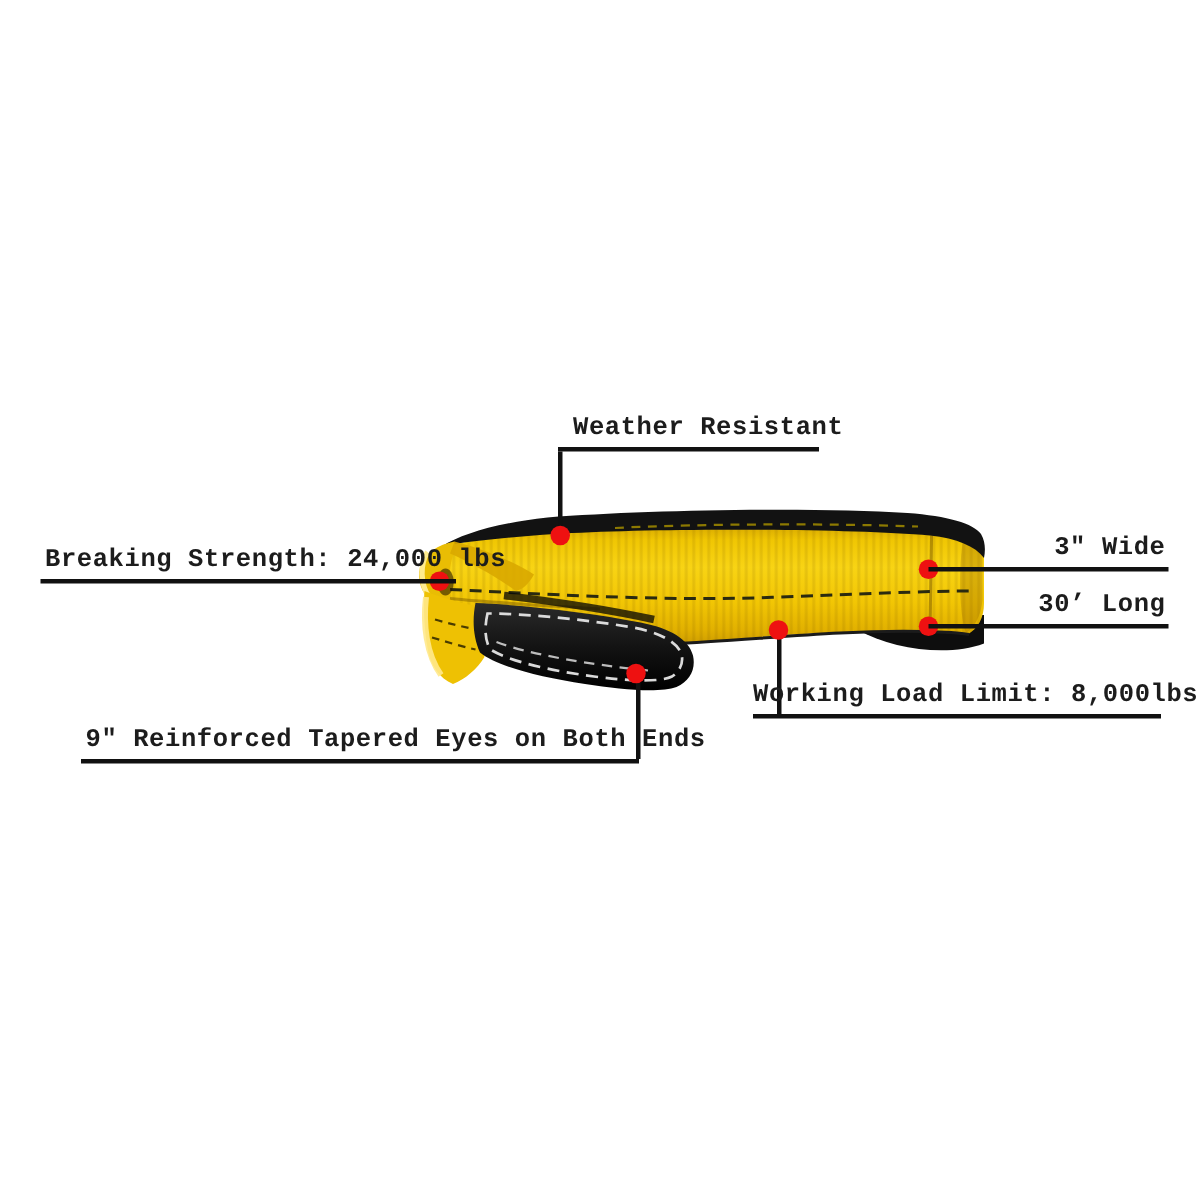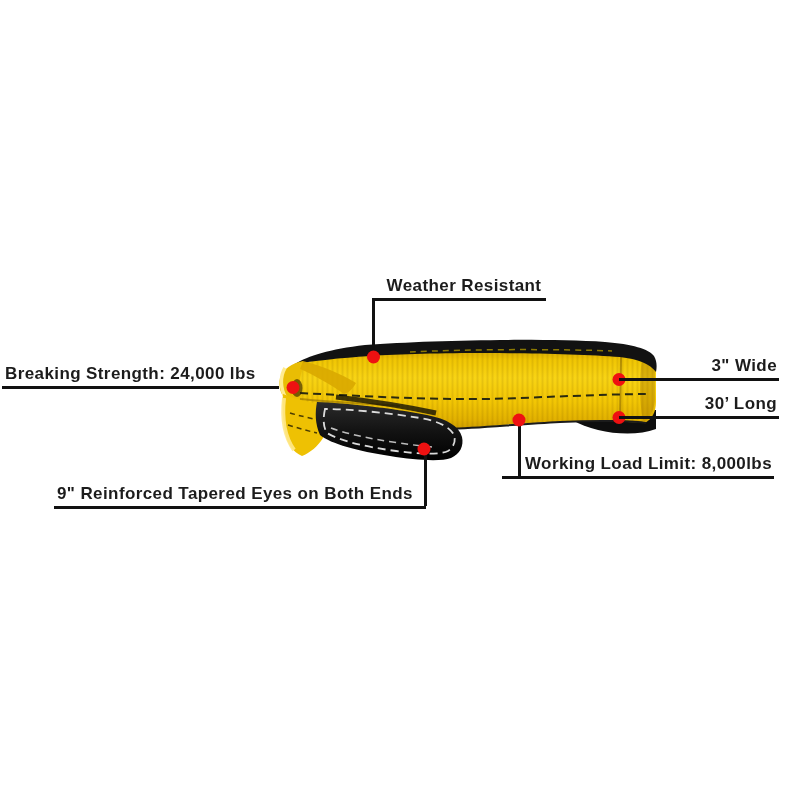--- a/index.html
+++ b/index.html
@@ -1,37 +1,37 @@
 <!DOCTYPE html>
 <html><head>
 <meta charset="utf-8">
 <style>
   html,body{margin:0;padding:0;background:#ffffff;}
   #stage{
     position:relative;
     width:800px;height:800px;
     background:#ffffff;
     overflow:hidden;
-    font-family:Liberation Sans, sans-serif;
+    font-family:Liberation Mono, monospace;
   }
   #strap-svg{position:absolute;left:0;top:0;}
   .callout{
     position:absolute;
     box-sizing:border-box;
     height:27px;
     line-height:24px;
     font-size:17px;
     font-weight:700;
     letter-spacing:0.4px;
     color:#1c1c1c;
     white-space:nowrap;
     border-bottom:3px solid #111111;
   }
   .c-weather{left:372px;top:274px;width:174px;text-align:center;padding-left:10px;}
-  .c-breaking{left:2px;top:362px;width:277px;text-align:left;padding-left:3px;}
+  .c-breaking{left:27px;top:362px;width:277px;text-align:left;padding-left:3px;}
   .c-wide{left:619px;top:354px;width:160px;text-align:right;padding-right:2px;}
   .c-long{left:619px;top:392px;width:160px;text-align:right;padding-right:2px;}
   .c-wll{left:502px;top:452px;width:272px;text-align:right;padding-right:2px;}
   .c-eyes{left:54px;top:482px;width:372px;text-align:left;padding-left:3px;}
 </style>
 </head>
 <body>
 
 <div id="stage">
 

